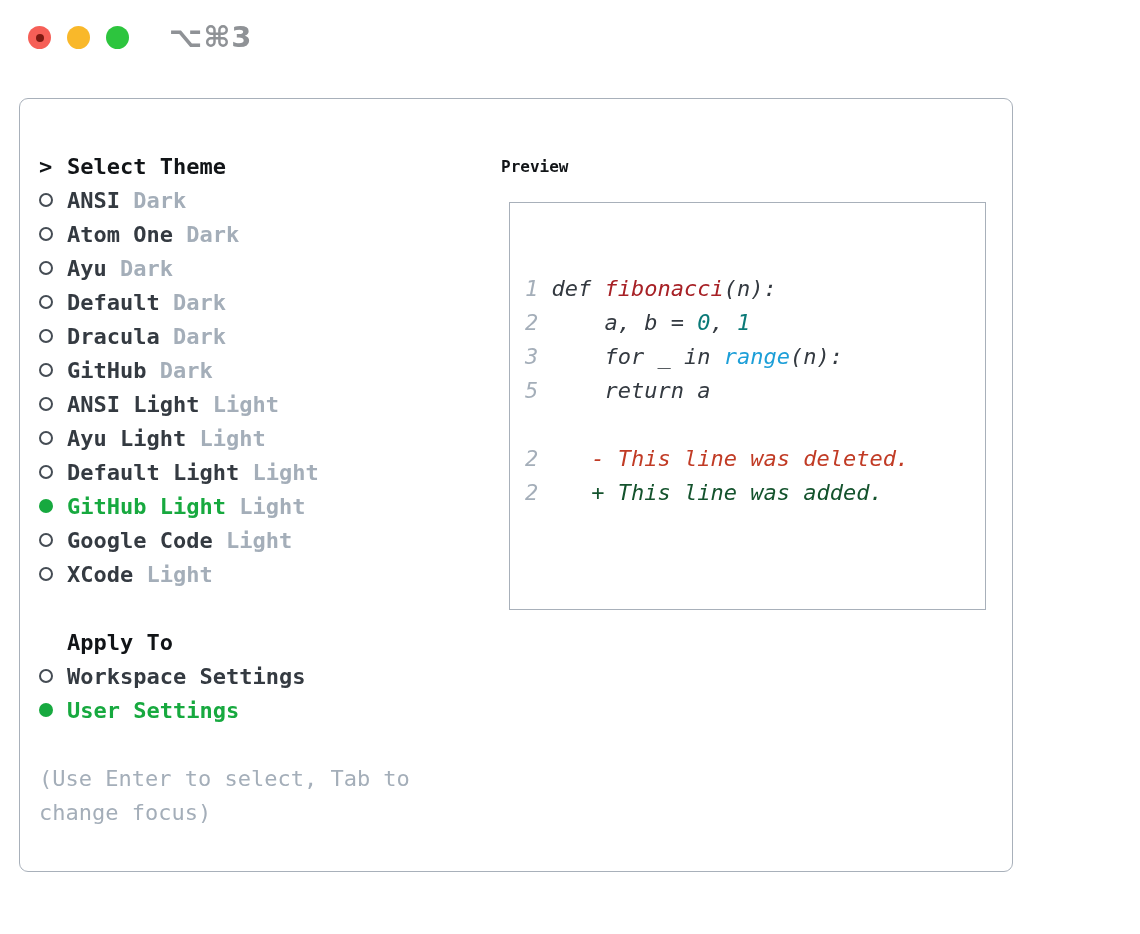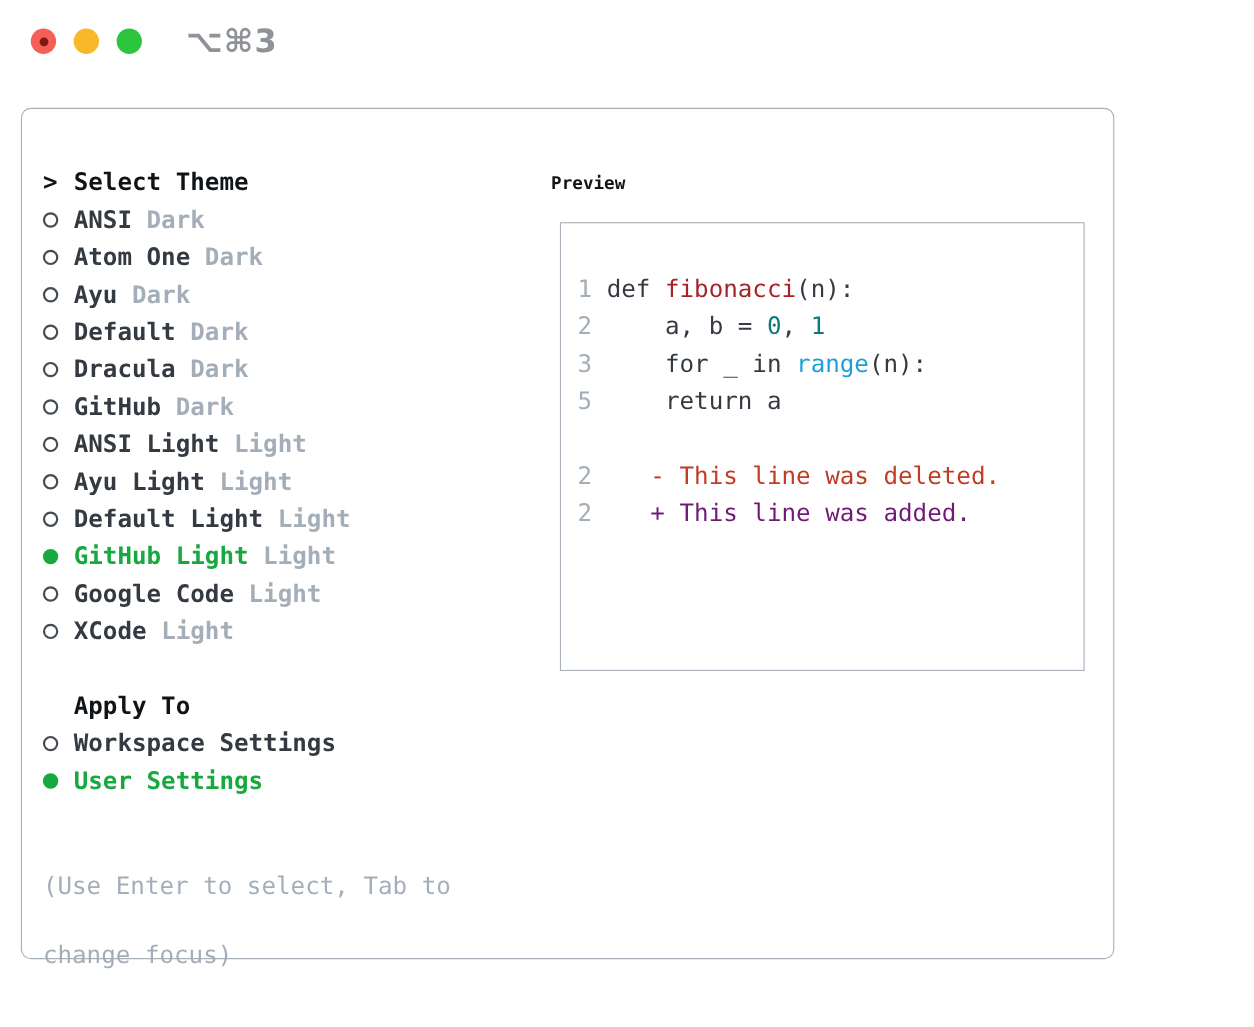--- a/index.html
+++ b/index.html
@@ -26,41 +26,41 @@
   }
   .list{position:absolute;left:19px;top:50px;}
   .row{height:34px;display:flex;align-items:center;font-size:22px;color:#343a41;white-space:pre;font-weight:bold;}
   .row.header{font-weight:700;color:#111417;}
   .icon-slot{width:28px;display:flex;align-items:center;flex:none;}
   .radio{width:14px;height:14px;border-radius:50%;box-sizing:border-box;border:2px solid #454c54;}
   .radio.on{border:none;background:#17a93f;}
   .caret{font-weight:700;color:#111417;}
   .variant{color:#a4aeb9;}
   .row.selected .label{color:#17a93f;}
-  .help-line{height:34px;display:flex;align-items:center;font-size:22px;color:#a4aeb9;white-space:pre;margin-top:28px;}
+  .help-line{height:34px;display:flex;align-items:center;font-size:22px;color:#a4aeb9;white-space:pre;}
 
   
   .preview-header{
     position:absolute;left:481px;top:50px;height:34px;display:flex;align-items:center;
     font-size:16px;font-weight:700;color:#111417;text-align:right;
   }
   .preview-box{
     position:absolute;left:489px;top:103px;width:477px;height:408px;
     border:1.5px solid #a8b0ba;background:#fff;box-sizing:border-box;
-    padding:44px 0 0 15px;overflow:hidden;
+    padding:69px 0 0 15px;overflow:hidden;font-style:italic;
   }
   .pline{height:34px;line-height:34px;font-size:22px;white-space:pre;color:#343a41;}
   .tk-num{color:#a4aeb9;}
   .tk-code{color:#343a41;}
   .tk-fname{color:#a72126;}
   .tk-number{color:#0b7a78;}
   .tk-builtin{color:#1d9fd8;}
   .tk-context{color:#8b949c;}
   .tk-deleted{color:#c13b25;}
-  .tk-added{color:#701a75;}
+  .tk-added{color:#14532d;}
 </style>
 </head>
 <body>
 
 <div class="window">
 
   <div class="titlebar">
     <div id="traffic-lights" style="display:flex;align-items:center;">
         <button class="tl-btn" style="background: rgb(246, 95, 87);">
           <span class="tl-dot"></span>

